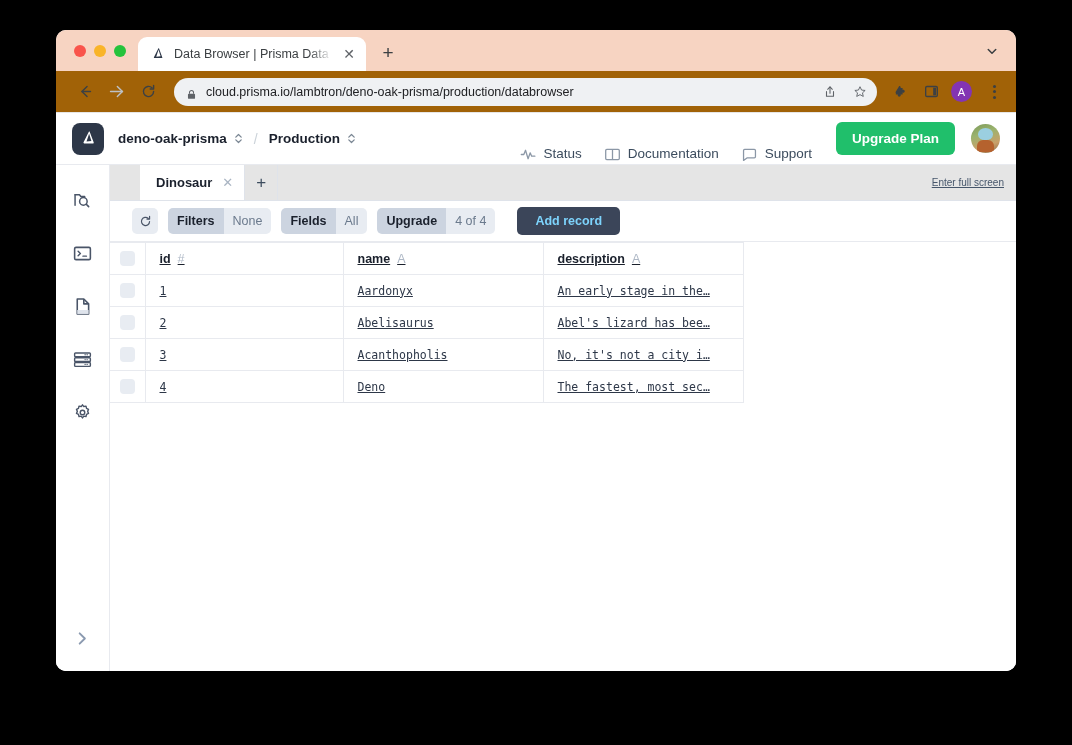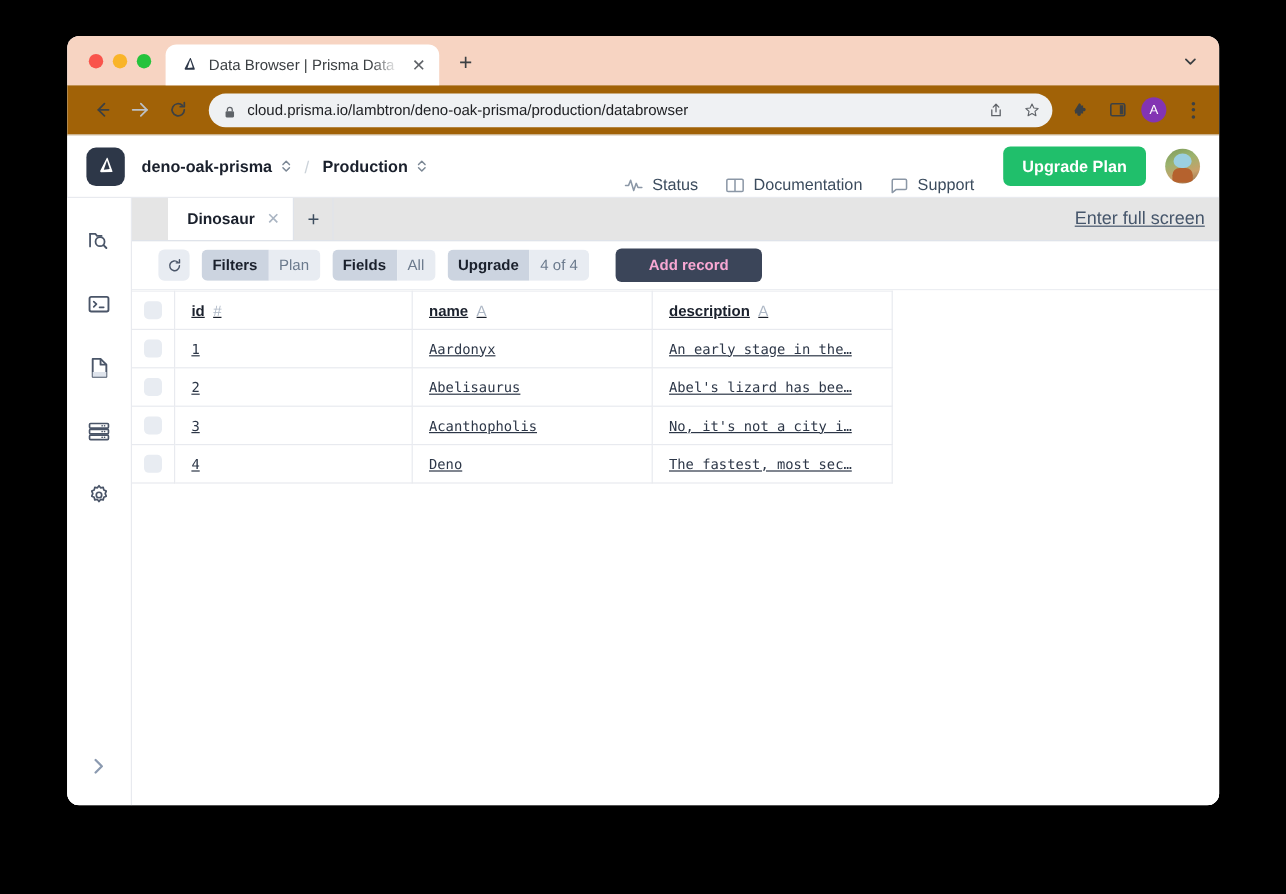--- a/index.html
+++ b/index.html
@@ -201,21 +201,21 @@
   .dtab-close { color: #a9b4c2; font-size: 13px; font-weight: 400; }
   .dtab-add {
     width: 33px;
     display: flex; align-items: center; justify-content: center;
     font-size: 17px; font-weight: 300; color: #3c4c5e;
     border-right: 1px solid #dfe3ea;
   }
   .fullscreen {
     position: absolute; right: 12px; top: 0; bottom: 0;
     display: flex; align-items: center;
-    font-size: 15px; color: #46566b;
+    font-size: 10px; color: #46566b;
     text-decoration: underline;
   }
 
   .filter-bar {
     height: 41px; flex: 0 0 41px;
     display: flex; align-items: center;
     padding: 0 0 0 22px;
     gap: 10px;
     border-bottom: 1px solid #e8eaef;
     background: #fff;
@@ -232,23 +232,23 @@
     font-size: 12.5px; font-weight: 700;
     display: flex; align-items: center; padding: 0 9px;
   }
   .pill-val {
     background: #e8ecf2; color: #6b7a8d;
     font-size: 12.5px;
     display: flex; align-items: center; padding: 0 9px;
   }
   .addrec {
     margin-left: 12px;
-    background: #3b4559; color: #f9a8d4;
+    background: #3b4559; color: #7dd3fc;
     font-size: 12.5px; font-weight: 700;
-    padding: 7px 28px; border-radius: 5px;
+    padding: 7px 18px; border-radius: 5px;
   }
 
   
   .table-wrap { flex: 1; overflow: hidden; background: #fff; }
   table.grid { border-collapse: collapse; table-layout: fixed; }
   .col-chk { width: 35px; }
   .col-id { width: 198px; }
   .col-name { width: 200px; }
   .col-desc { width: 200px; }
   .grid th, .grid td {
@@ -497,21 +497,21 @@
         <div class="filter-bar">
           <div class="refresh-btn">
             <svg width="13" height="13" viewBox="0 0 16 16">
                 <path d="M13 8a5 5 0 1 1-1.6-3.7" stroke="#4a5568" stroke-width="1.5" fill="none" stroke-linecap="round"></path>
                 <path d="M13 1.8v3.2h-3.2" stroke="#4a5568" stroke-width="1.5" fill="none" stroke-linecap="round" stroke-linejoin="round"></path>
               </svg>
           </div>
 
           <div class="pill">
             <span class="pill-key">Filters</span>
-            <span class="pill-val">Plan</span>
+            <span class="pill-val">None</span>
           </div>
           <div class="pill">
             <span class="pill-key">Fields</span>
             <span class="pill-val">All</span>
           </div>
           <div class="pill">
             <span class="pill-key">Upgrade</span>
             <span class="pill-val">4 of 4</span>
           </div>
 

